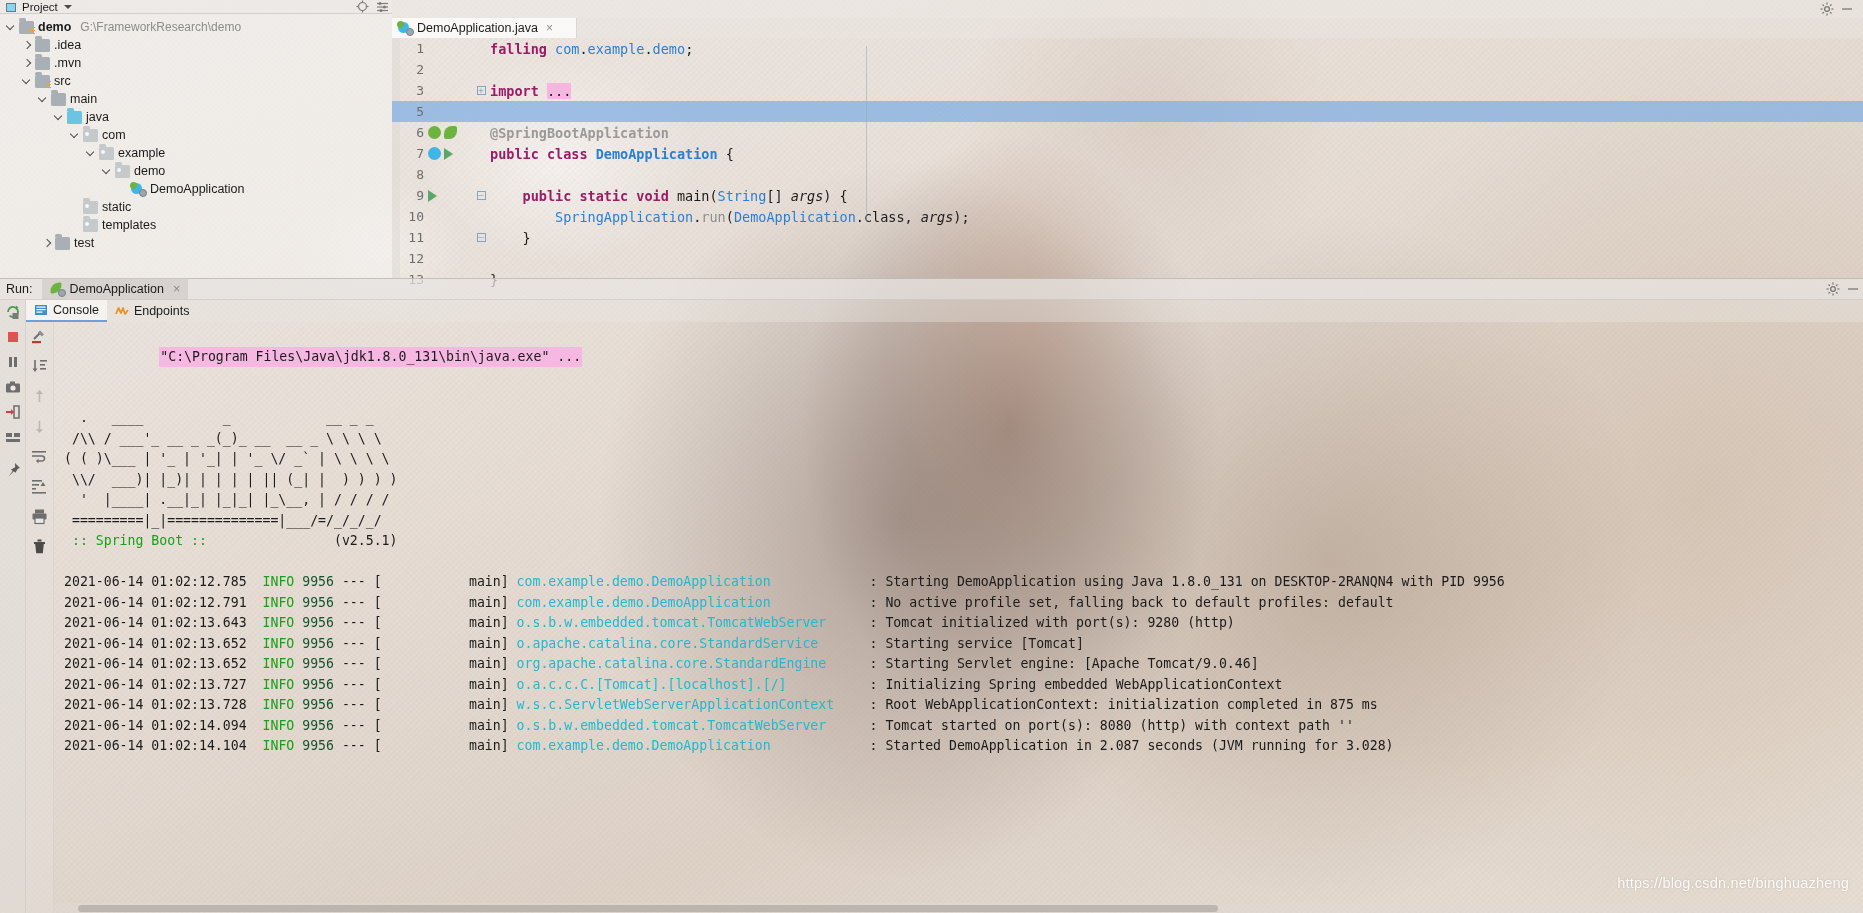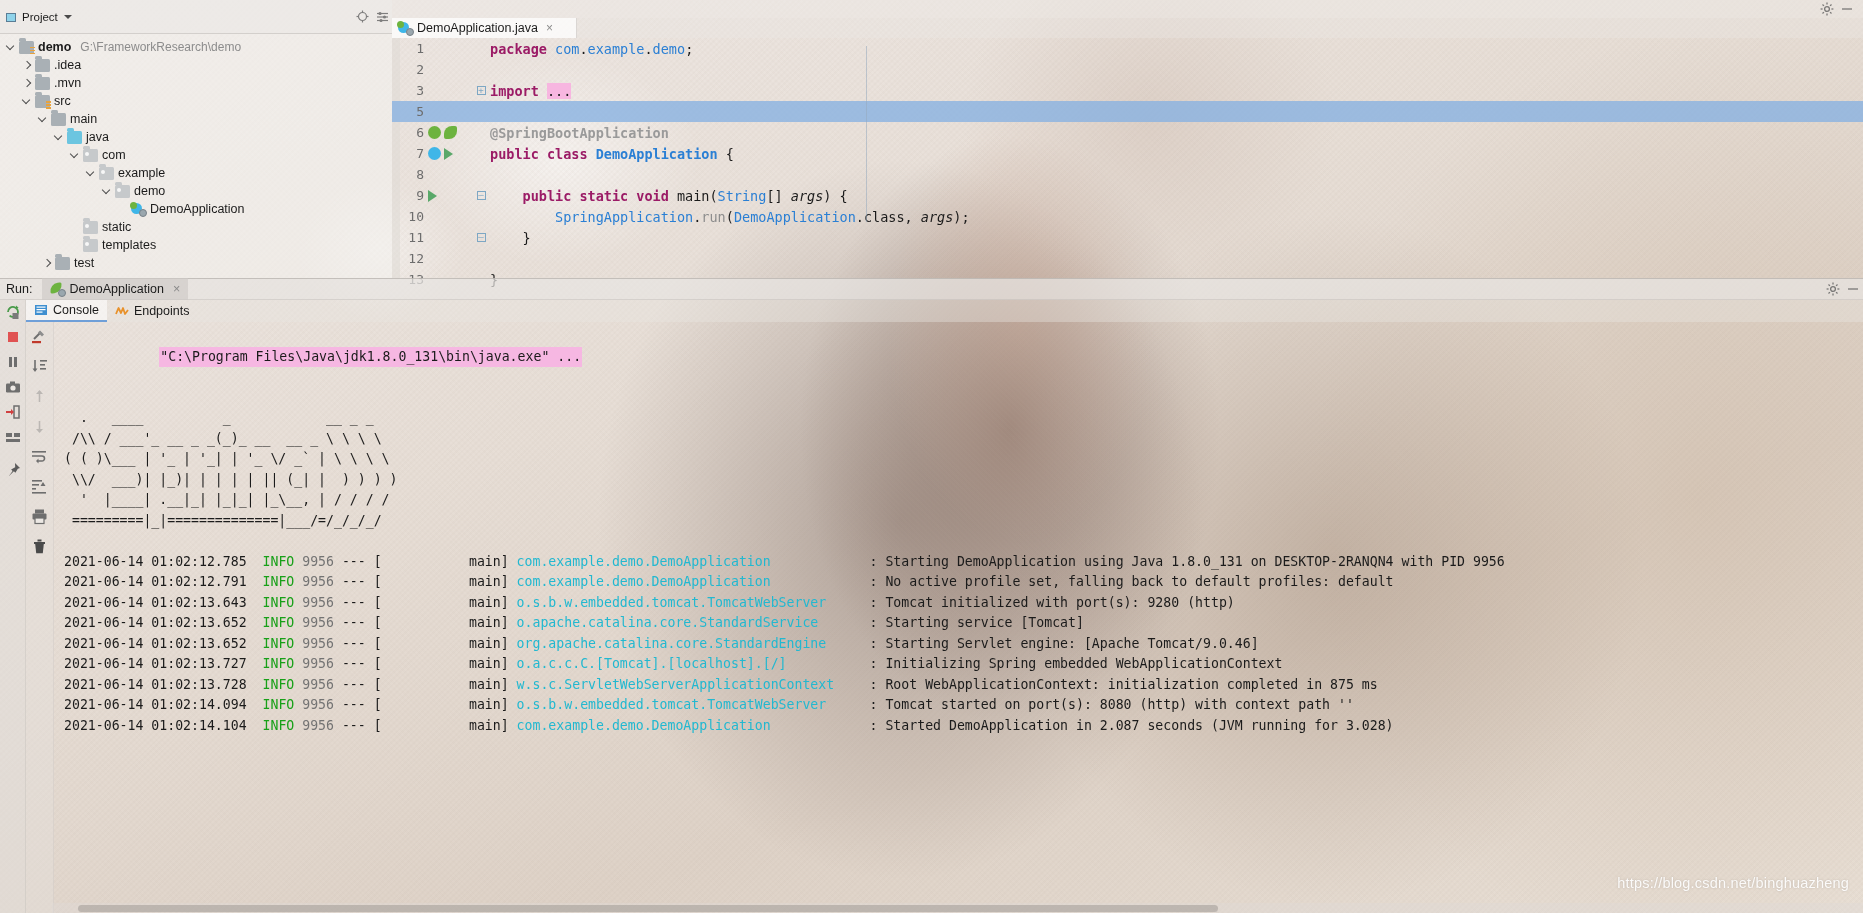--- a/index.html
+++ b/index.html
@@ -31,21 +31,21 @@
       repeating-linear-gradient(45deg, rgba(190,175,160,0.045) 0 2px, rgba(255,255,255,0) 2px 4px),
       repeating-linear-gradient(-45deg, rgba(160,145,130,0.04) 0 2px, rgba(255,255,255,0) 2px 4px);
   }
 
   
   .pane { position: absolute; }
 
   
   #project-pane { left: 0; top: 0; width: 392px; height: 278px; background: rgba(243,241,239,0.60); }
   #project-header {
-    height: 34px; display: flex; align-items: center;
+    height: 14px; display: flex; align-items: center;
     background: rgba(235,232,229,0.70);
     border-bottom: 1px solid rgba(180,175,170,0.45);
     padding-left: 4px; font-size: 11.5px; color: #1c1c1c;
   }
   .win-icon { width: 14px; height: 14px; margin-right: 4px; position: relative; }
   .win-icon i {
     position:absolute; left:2px; top:3px; width:10px; height:9px;
     border:1px solid #5a7d95; background:#8fd3ea;
   }
   #project-header .title { font-weight: 400; font-size: 11.5px; }
@@ -159,21 +159,21 @@
     border-right: 1px solid rgba(195,190,185,0.3);
   }
   #console-out {
     flex:1; position:relative; overflow:hidden;
     font-family: "DejaVu Sans Mono", monospace; font-size: 13.2px; line-height: 20.5px;
     color: #1b1b1b; padding-top: 4px;
   }
   .oline { white-space: pre; padding-left: 10px; }
   .cmdline { background: #f6b7e2; display:inline-block; padding: 0 1px; color:#1b1b1b; }
   .green { color: #18a018; }
-  .magenta { color: #737373; }
+  .magenta { color: #14532d; }
   .cyan { color: #22b8d0; }
   .banner { color: #1b1b1b; }
 
   #scroll-h {
     position:absolute; left:26px; right:0; bottom:0; height:10px;
     background: rgba(222,218,214,0.4);
   }
   #scroll-h .thumb { position:absolute; left:26px; width: 1140px; top:2px; height:7px; background: rgba(160,155,150,0.55); border-radius:4px; }
 
   
@@ -334,21 +334,21 @@
       <span class="close">×</span>
     </div>
   </div>
 
   <div id="gutter-strip"></div>
   <div id="code-area">
       <div class="cline">
         <span class="lnum">1</span>
         <span class="gutter-icons"></span>
         <span class="foldcol"></span>
-        <span class="ctext"><span class="kw">package </span><span class="typ">com</span><span>.</span><span class="typ">example</span><span>.</span><span class="typ">demo</span><span>;</span></span>
+        <span class="ctext"><span class="kw">falling </span><span class="typ">com</span><span>.</span><span class="typ">example</span><span>.</span><span class="typ">demo</span><span>;</span></span>
       </div>
       <div class="cline">
         <span class="lnum">2</span>
         <span class="gutter-icons"></span>
         <span class="foldcol"></span>
         <span class="ctext"></span>
       </div>
       <div class="cline">
         <span class="lnum">3</span>
         <span class="gutter-icons"></span>
@@ -604,20 +604,21 @@
           </div>
           <div class="oline">&nbsp;</div>
           <div id="banner-block">
               <div class="oline banner">  .   ____          _            __ _ _</div>
               <div class="oline banner"> /\\ / ___'_ __ _ _(_)_ __  __ _ \ \ \ \</div>
               <div class="oline banner">( ( )\___ | '_ | '_| | '_ \/ _` | \ \ \ \</div>
               <div class="oline banner"> \\/  ___)| |_)| | | | | || (_| |  ) ) ) )</div>
               <div class="oline banner">  '  |____| .__|_| |_|_| |_\__, | / / / /</div>
               <div class="oline banner"> =========|_|==============|___/=/_/_/_/</div>
             </div>
+          <div class="oline"><span class="green"> :: Spring Boot :: </span><span>               </span><span>(v2.5.1)</span></div>
           <div class="oline">&nbsp;</div>
           <div id="log-block">
               <div class="oline"><span>2021-06-14 01:02:12.785  </span><span class="green">INFO</span><span> </span><span class="magenta">9956</span><span> --- [</span><span>           </span><span>main] </span><span class="cyan" style="display: inline-block; min-width: 345px;">com.example.demo.DemoApplication</span><span> : Starting DemoApplication using Java 1.8.0_131 on DESKTOP-2RANQN4 with PID 9956</span></div>
               <div class="oline"><span>2021-06-14 01:02:12.791  </span><span class="green">INFO</span><span> </span><span class="magenta">9956</span><span> --- [</span><span>           </span><span>main] </span><span class="cyan" style="display: inline-block; min-width: 345px;">com.example.demo.DemoApplication</span><span> : No active profile set, falling back to default profiles: default</span></div>
               <div class="oline"><span>2021-06-14 01:02:13.643  </span><span class="green">INFO</span><span> </span><span class="magenta">9956</span><span> --- [</span><span>           </span><span>main] </span><span class="cyan" style="display: inline-block; min-width: 345px;">o.s.b.w.embedded.tomcat.TomcatWebServer</span><span> : Tomcat initialized with port(s): 9280 (http)</span></div>
               <div class="oline"><span>2021-06-14 01:02:13.652  </span><span class="green">INFO</span><span> </span><span class="magenta">9956</span><span> --- [</span><span>           </span><span>main] </span><span class="cyan" style="display: inline-block; min-width: 345px;">o.apache.catalina.core.StandardService</span><span> : Starting service [Tomcat]</span></div>
               <div class="oline"><span>2021-06-14 01:02:13.652  </span><span class="green">INFO</span><span> </span><span class="magenta">9956</span><span> --- [</span><span>           </span><span>main] </span><span class="cyan" style="display: inline-block; min-width: 345px;">org.apache.catalina.core.StandardEngine</span><span> : Starting Servlet engine: [Apache Tomcat/9.0.46]</span></div>
               <div class="oline"><span>2021-06-14 01:02:13.727  </span><span class="green">INFO</span><span> </span><span class="magenta">9956</span><span> --- [</span><span>           </span><span>main] </span><span class="cyan" style="display: inline-block; min-width: 345px;">o.a.c.c.C.[Tomcat].[localhost].[/]</span><span> : Initializing Spring embedded WebApplicationContext</span></div>
               <div class="oline"><span>2021-06-14 01:02:13.728  </span><span class="green">INFO</span><span> </span><span class="magenta">9956</span><span> --- [</span><span>           </span><span>main] </span><span class="cyan" style="display: inline-block; min-width: 345px;">w.s.c.ServletWebServerApplicationContext</span><span> : Root WebApplicationContext: initialization completed in 875 ms</span></div>
               <div class="oline"><span>2021-06-14 01:02:14.094  </span><span class="green">INFO</span><span> </span><span class="magenta">9956</span><span> --- [</span><span>           </span><span>main] </span><span class="cyan" style="display: inline-block; min-width: 345px;">o.s.b.w.embedded.tomcat.TomcatWebServer</span><span> : Tomcat started on port(s): 8080 (http) with context path ''</span></div>

